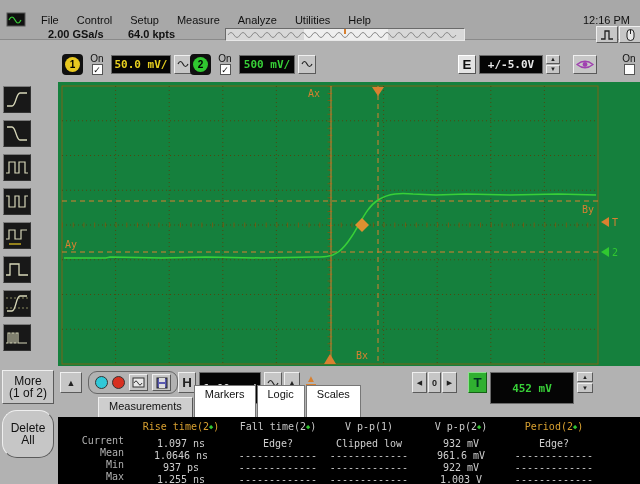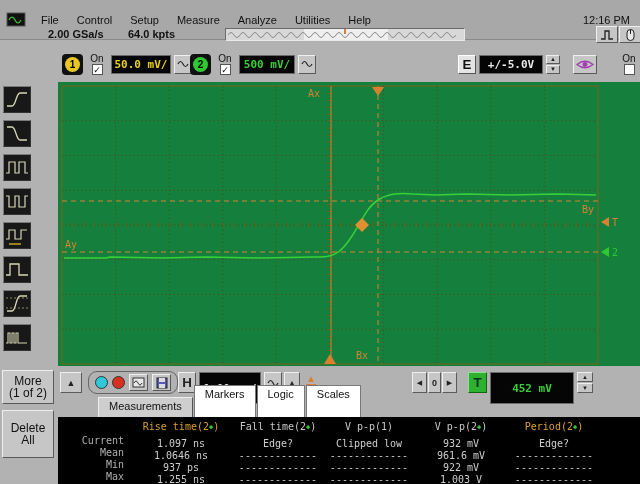--- a/index.html
+++ b/index.html
@@ -52,21 +52,21 @@
     display:flex; align-items:center; justify-content:center; margin-left:10px; }
   .extoncol { margin-left:18px; }
 
   
   .sidecol { position:absolute; left:3px; top:86px; width:30px; }
   .sidebtn { width:28px; height:27px; background:#181818; border:1px solid; border-color:#7a7a7a #333 #333 #7a7a7a;
     display:flex; align-items:center; justify-content:center; margin-bottom:7px; }
   .bigbtn { position:absolute; left:2px; width:52px; background:#c6c6c6; border:1px solid;
     border-color:#efefef #5a5a5a #5a5a5a #efefef; color:#111; font-size:12px; line-height:12px; text-align:center; }
   .morebtn { top:370px; height:34px; }
-  .delbtn  { top:410px; height:48px; }
+  .delbtn  { top:410px; height:48px;border-radius:15px; }
 
   
   .scopewrap { position:absolute; left:58px; top:82px; width:582px; height:284px; background:#15803d; }
 
   
   .toolbar { position:absolute; top:368px; left:0; width:640px; height:29px; }
   .tb { position:absolute; top:4px; background:#c6c6c6; border:1px solid; border-color:#efefef #5a5a5a #5a5a5a #efefef;
     display:flex; align-items:center; justify-content:center; color:#222; padding:0; }
   .upbtn { left:60px; width:22px; height:21px; font-size:9px; }
   .rsgroup { position:absolute; left:88px; top:3px; height:23px; border:1px solid #666; border-radius:9px;

